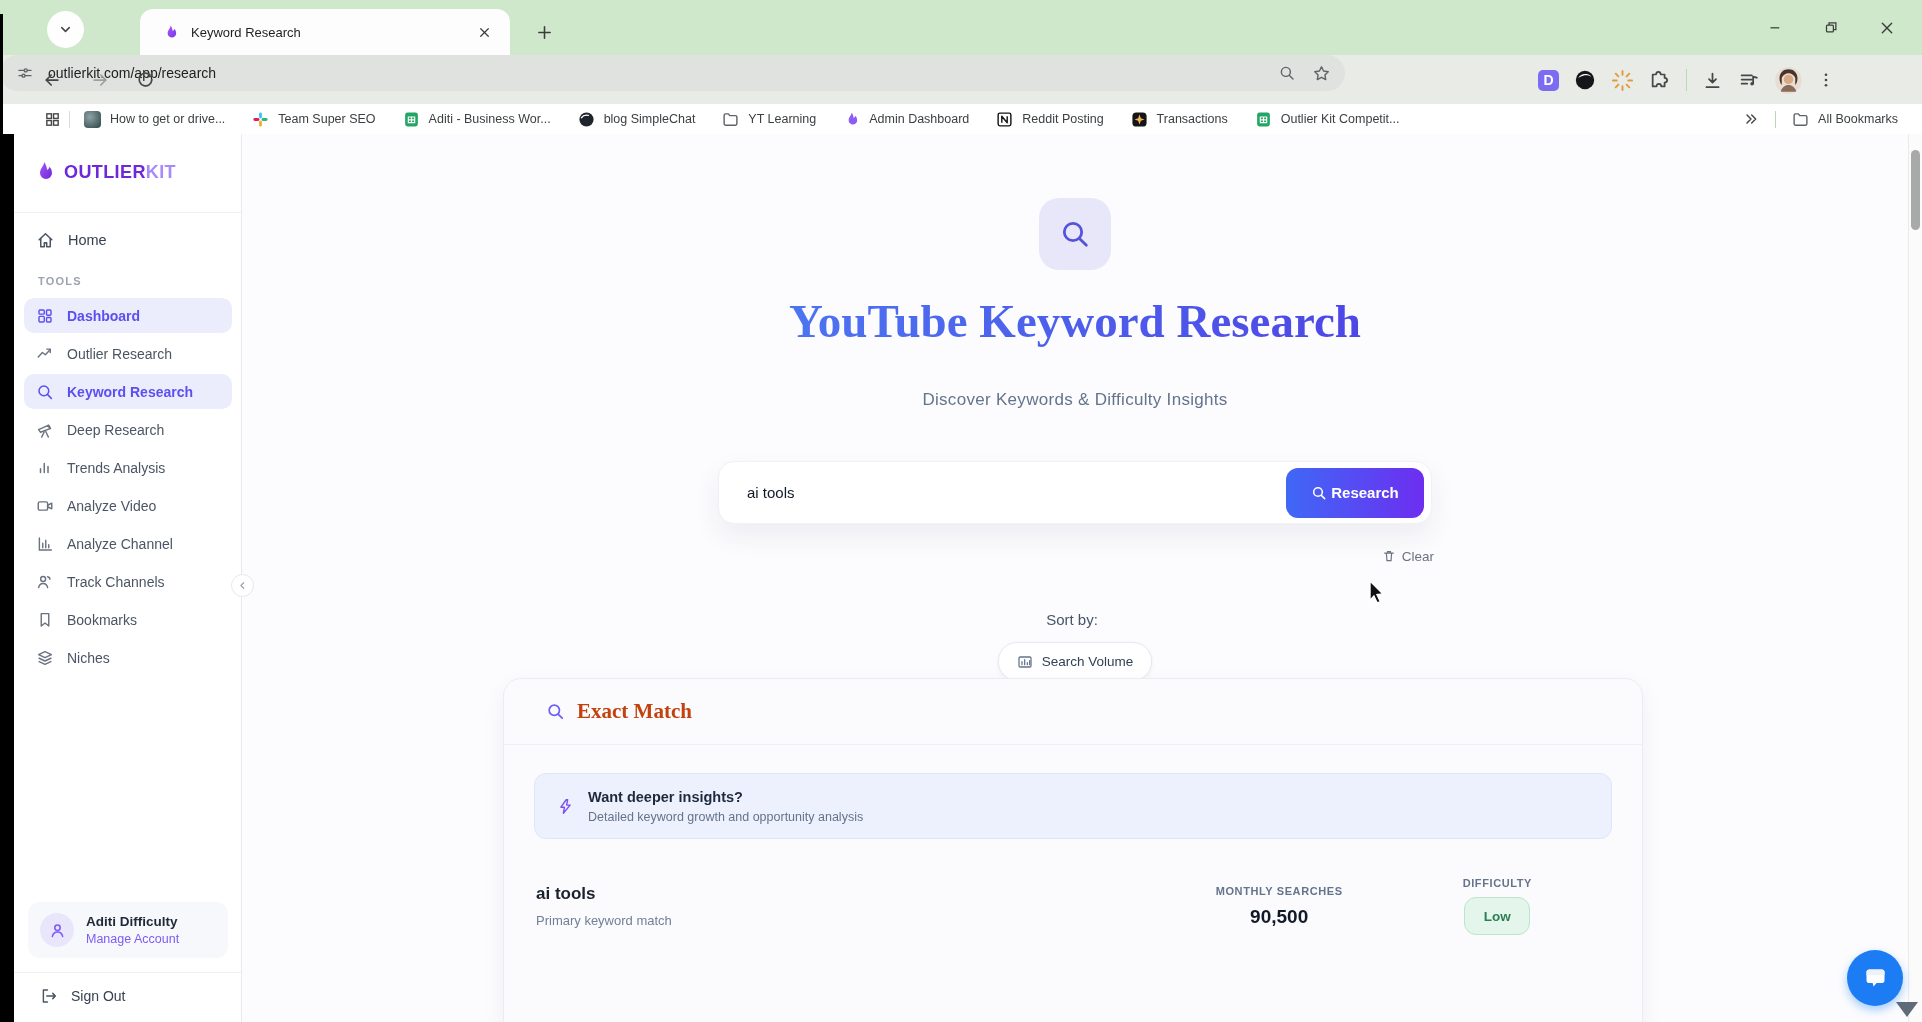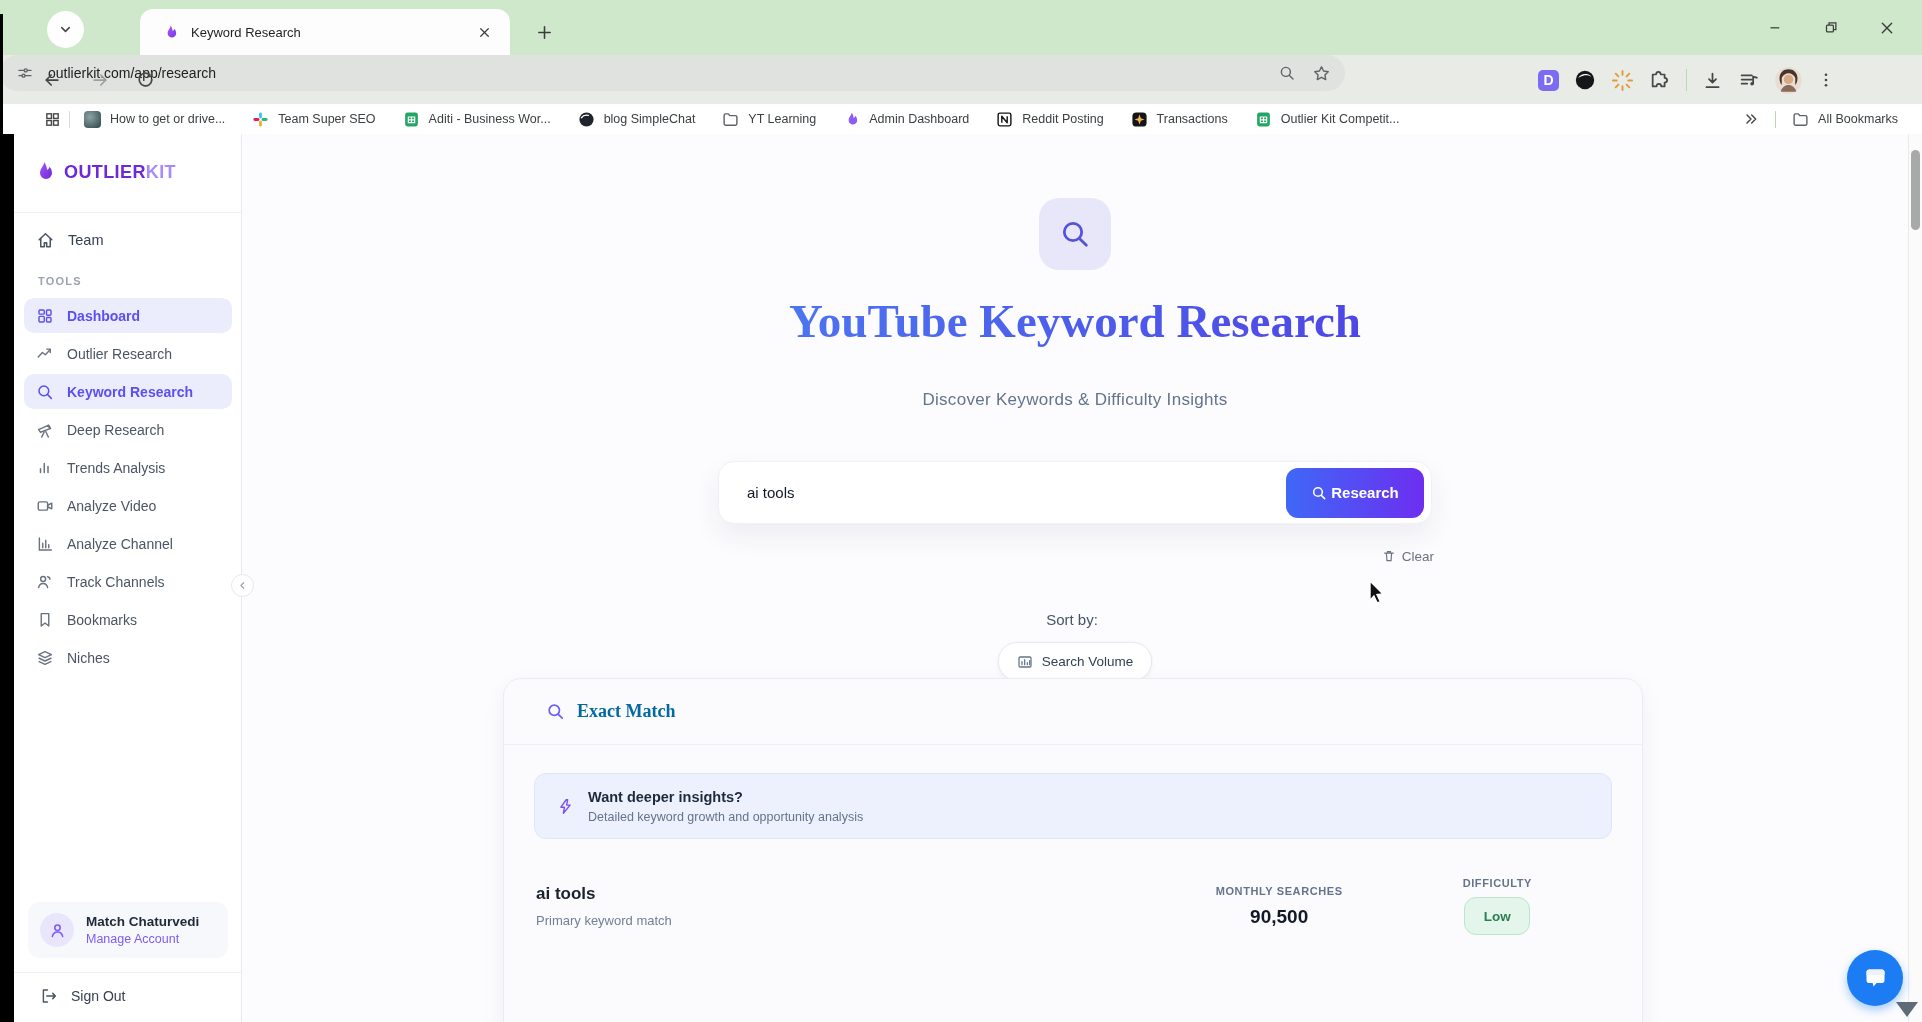--- a/index.html
+++ b/index.html
@@ -75,21 +75,21 @@
   .searchbar { left:718px; top:461px; width:714px; height:63px; background:#fff; border:1px solid #f0f0f6; border-radius:16px; box-shadow:0 12px 28px rgba(40,40,90,.07); display:flex; align-items:center; }
   .search-input { flex:1; border:none; outline:none; background:transparent; font-family:"Liberation Sans",sans-serif; font-size:15px; color:#111827; padding:0 10px 0 28px; }
   .research-btn { width:138px; height:50px; margin-right:7px; border:none; border-radius:12px; background:linear-gradient(90deg,#3f68f6,#6d2ef0); color:#fff; font-size:15px; font-weight:600; display:flex; align-items:center; justify-content:center; gap:4px; }
   .clear-row { left:718px; top:545px; width:716px; height:22px; display:flex; justify-content:flex-end; align-items:center; gap:6px; font-size:13.5px; color:#6b7280; }
   .sort-row { left:242px; top:611px; width:1666px; display:flex; align-items:center; justify-content:center; gap:14px;flex-direction:column; }
   .sort-label { font-size:15px; color:#475569; margin-right:6px; }
   .pill-btn { height:39px; background:#fff; border:1px solid #e6e9f0; border-radius:19px; box-shadow:0 2px 5px rgba(30,30,60,.05); display:flex; align-items:center; gap:9px; padding:0 18px; font-size:13.5px; color:#334155; }
 
   .results-card { left:503px; top:678px; width:1140px; height:360px; background:#fbfbfe; border:1px solid #ebecf3; border-radius:18px 18px 0 0; box-shadow:0 8px 24px rgba(40,40,90,.05); }
   .card-header { height:66px; display:flex; align-items:center; gap:12px; padding:0 42px; border-bottom:1px solid #eef0f6; }
-  .card-title { font-family:"Liberation Serif",serif; font-size:18px; font-weight:700; color:#0369a1; }
+  .card-title { font-family:"Liberation Serif",serif; font-size:21px; font-weight:700; color:#c2410c; }
   .banner { margin:28px 30px 0 30px; height:66px; background:#edf1fd; border:1px solid #dfe5fb; border-radius:12px; display:flex; align-items:center; padding:0 16px 0 22px; }
   .banner-texts { margin-left:14px; }
   .banner-title { font-size:14.5px; font-weight:600; color:#1e293b; }
   .banner-sub { font-size:12.5px; color:#64748b; margin-top:5px; }
   .adv-btn { margin-left:auto; height:36px; border:none; border-radius:999px; background:linear-gradient(90deg,#6b2bd9,#a428ea); color:#fff; display:flex; align-items:center; gap:7px; padding:0 16px 0 20px; }
   .adv-label { font-size:13px; font-weight:700; }
   .adv-credits { font-size:11px; font-weight:600; opacity:.95; }
   .result-row { display:flex; align-items:center; padding:38px 30px 0 32px; }
   .kw { font-size:17px; font-weight:600; color:#1a202c; }
   .kw-sub { font-size:13px; color:#718096; margin-top:9px; }
@@ -329,21 +329,21 @@
       </svg>
     <span class="logo-text"><span class="logo-p1">OUTLIER</span><span class="logo-p2">KIT</span></span>
   </div>
   <div class="sb-divider"></div>
 
   <div class="home-row">
     <svg width="19" height="19" viewBox="0 0 24 24" fill="none" stroke="#4b5563" stroke-width="1.9" stroke-linecap="round" stroke-linejoin="round">
         <path d="M4 11l8-7.5L20 11"></path>
         <path d="M6 9.5V20h4.5v-5h3v5H18V9.5"></path>
       </svg>
-    <span>Team</span>
+    <span>Home</span>
   </div>
   <div class="tools-label">TOOLS</div>
 
   <div class="sb-items">
     <div class="sb-item active">
       <svg width="18" height="18" viewBox="0 0 24 24" fill="none" stroke-width="1.9" stroke-linejoin="round">
           <rect x="4" y="4" width="7" height="5.5" rx="1.2"></rect>
           <rect x="14" y="4" width="6" height="7" rx="1.2"></rect>
           <rect x="4" y="12.5" width="7" height="7.5" rx="1.2"></rect>
           <rect x="14" y="14" width="6" height="6" rx="1.2"></rect>
@@ -423,21 +423,21 @@
   </div>
 
   <div class="user-card">
     <span class="user-avatar">
       <svg width="19" height="19" viewBox="0 0 24 24" fill="none" stroke="#7c5cf6" stroke-width="2" stroke-linecap="round">
           <circle cx="12" cy="8.5" r="3.4"></circle>
           <path d="M5.5 19.5c.8-3.6 3.1-5.6 6.5-5.6s5.7 2 6.5 5.6"></path>
         </svg>
     </span>
     <span>
-      <div class="user-name">Match Chaturvedi</div>
+      <div class="user-name">Aditi Difficulty</div>
       <div class="manage-link">Manage Account</div>
     </span>
   </div>
   <div class="signout-divider"></div>
   <div class="signout-row">
     <svg width="18" height="18" viewBox="0 0 24 24" fill="none" stroke="#4b5563" stroke-width="1.9" stroke-linecap="round" stroke-linejoin="round">
         <path d="M10 4H4.5v16H10"></path>
         <path d="M9 12h11M17 8.5l3.5 3.5L17 15.5"></path>
       </svg>
     <span>Sign Out</span>

